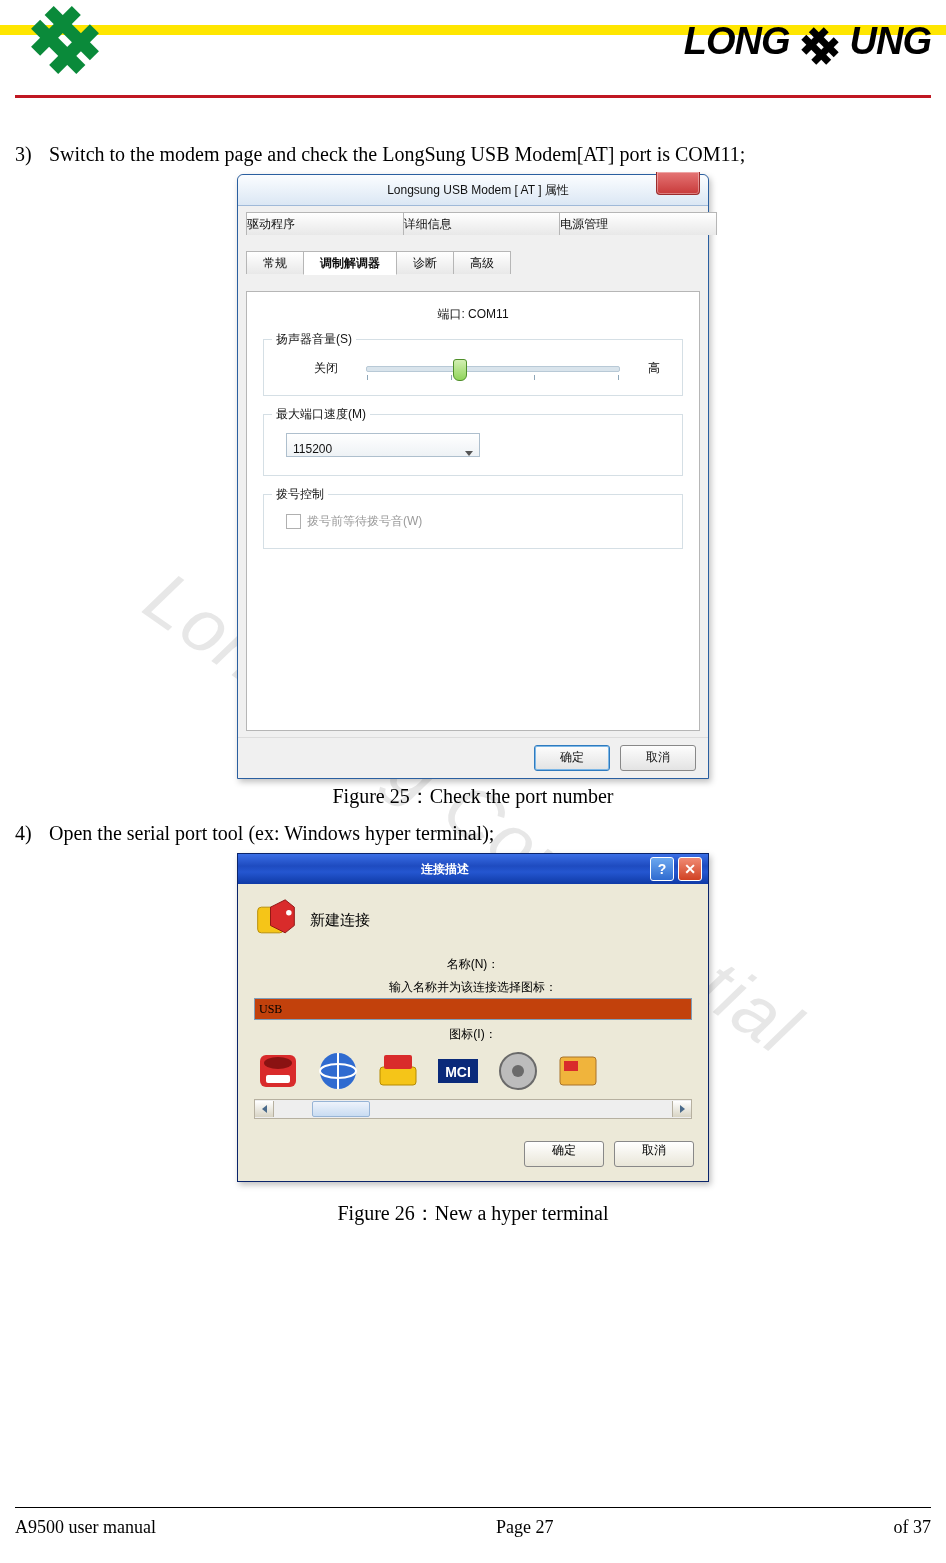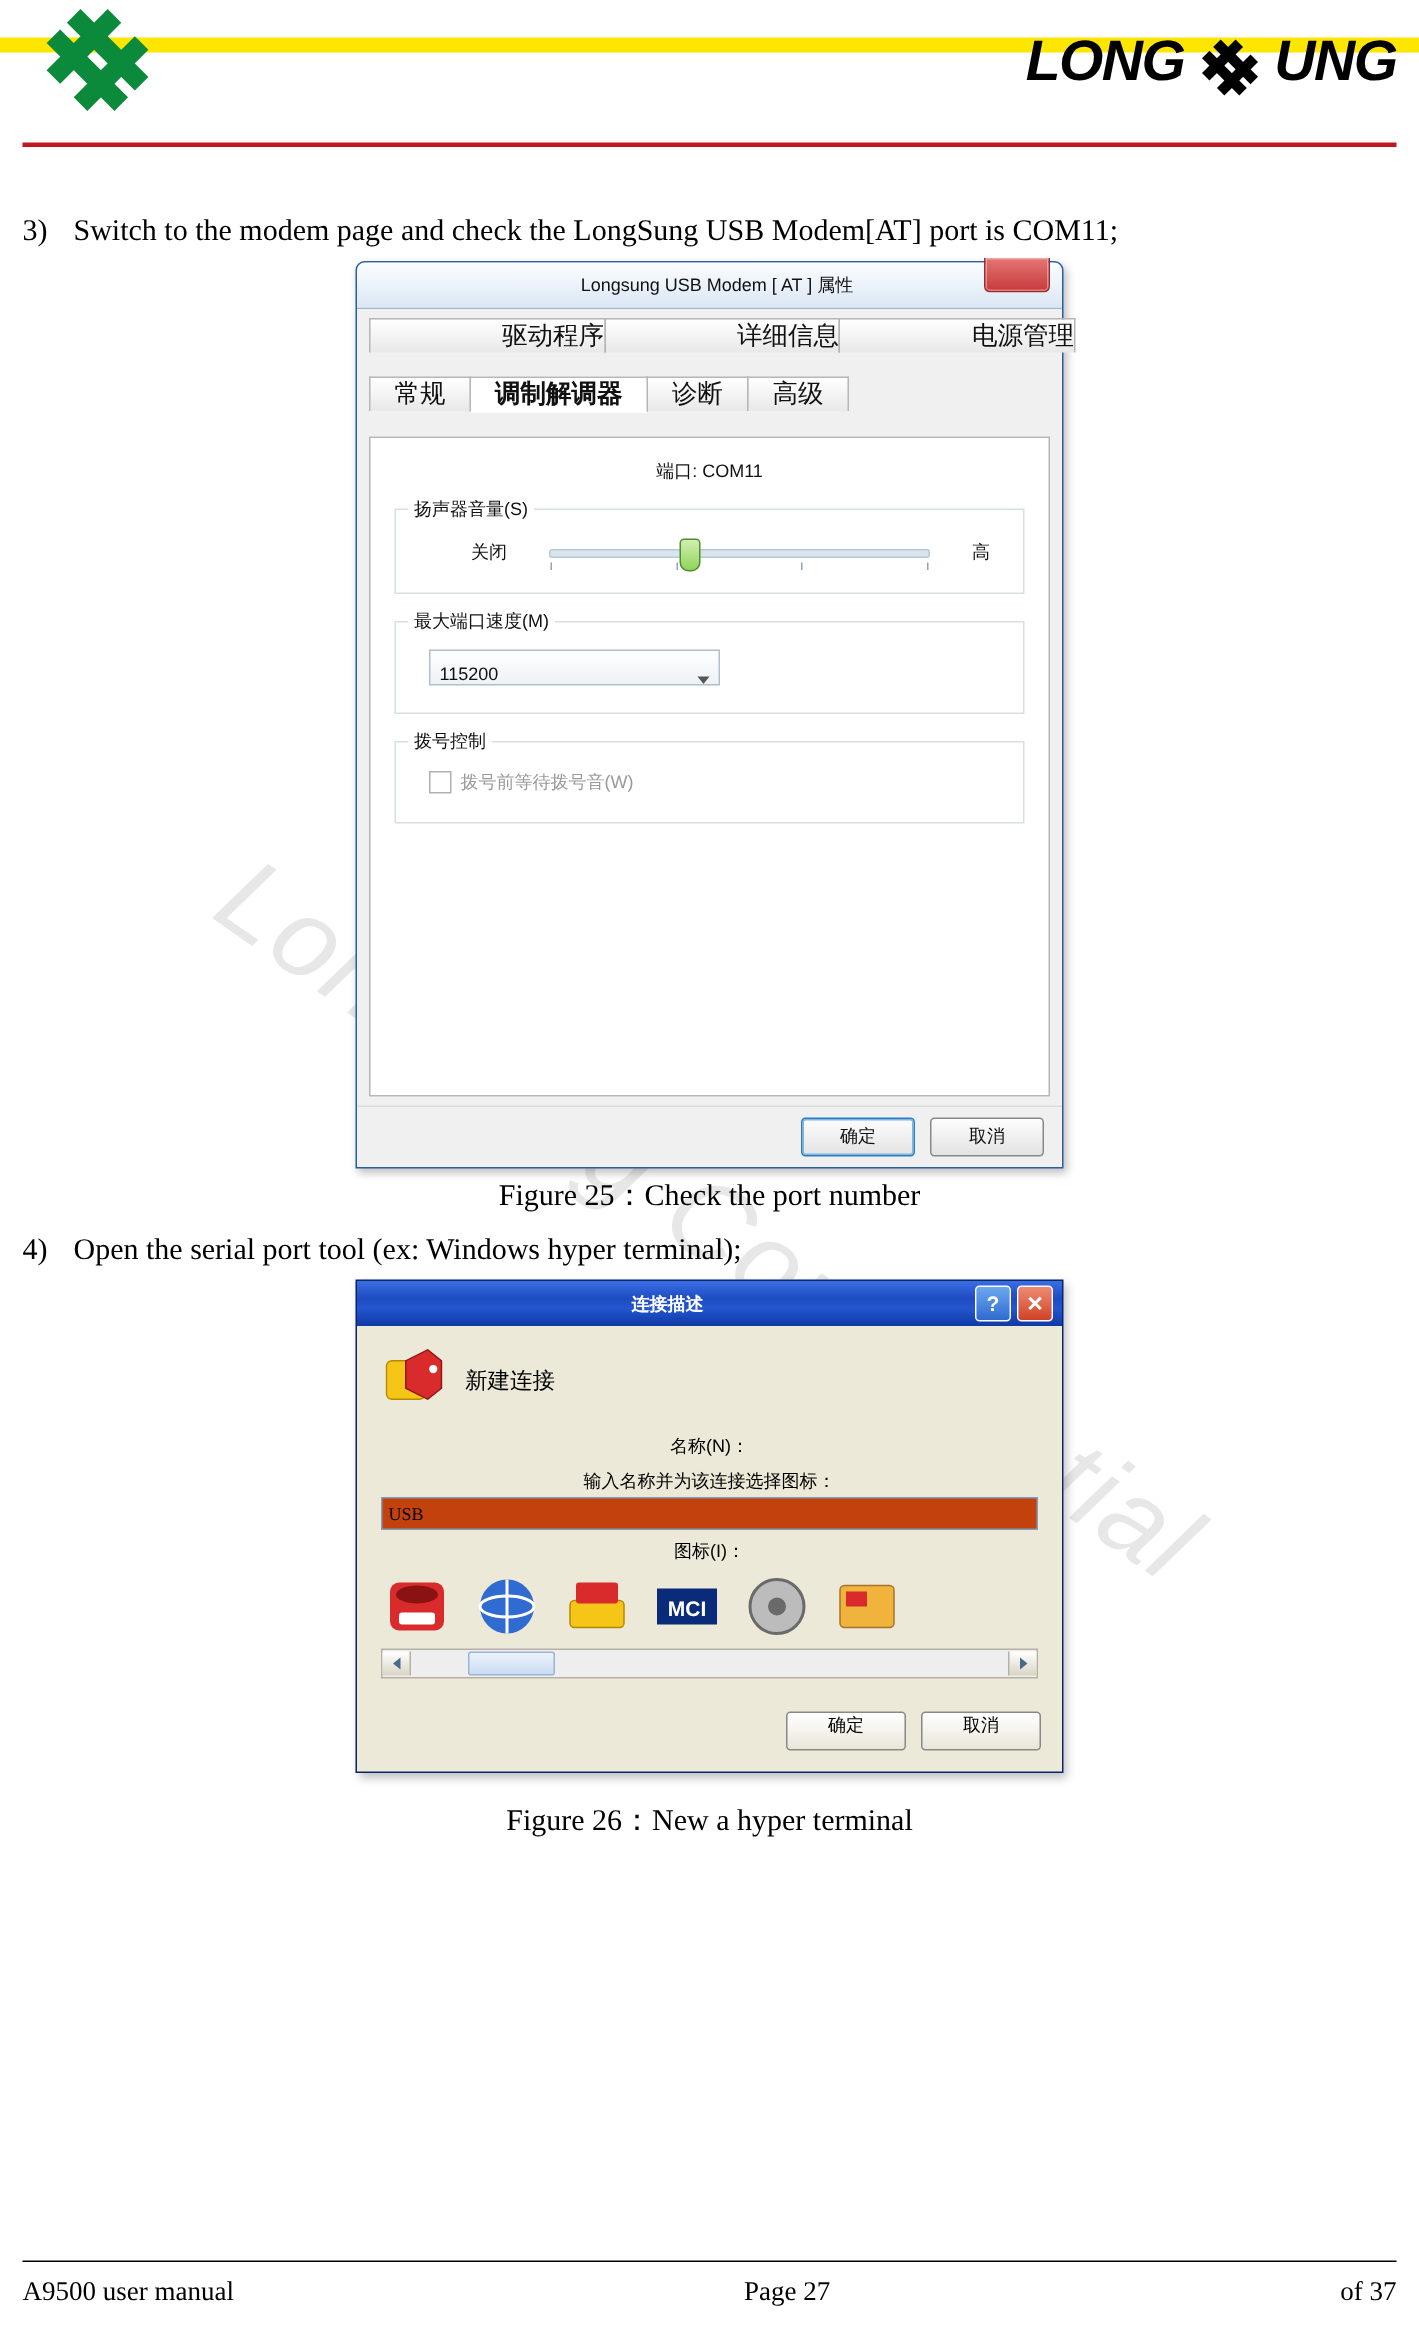--- a/index.html
+++ b/index.html
@@ -16,21 +16,21 @@
   .step-num{width:26px;flex-shrink:0;}
   .step-txt{flex:1;padding-left:8px;}
   .fig-wrap{text-align:center;}
   .caption{font:20px "Times New Roman",serif;margin:4px 0 12px;}
   
   .dlg7{width:470px;margin:4px auto 0;border:1px solid #2a5fa0;border-radius:6px 6px 0 0;background:#f0f0f0;font:12px "Microsoft YaHei","SimSun",Arial,sans-serif;color:#111;box-shadow:2px 3px 6px rgba(0,0,0,.25);}
   .dlg7-title{height:30px;background:linear-gradient(#fbfdff,#dbe7f4);border-bottom:1px solid #9fb9d8;border-radius:6px 6px 0 0;position:relative;line-height:30px;padding-left:10px;}
   .dlg7-close{position:absolute;top:-3px;right:8px;width:42px;height:22px;background:linear-gradient(#e57575,#c83a3a);border:1px solid #9b2c2c;border-top:none;border-radius:0 0 4px 4px;box-shadow:inset 0 0 0 1px rgba(255,255,255,.35);}
   .tabs{display:flex;gap:0;margin:6px 8px 0;}
   .tabrow{display:flex;width:100%;}
-  .tab7{flex:1;height:22px;line-height:22px;text-align:right;border:1px solid #b6b6b6;border-bottom:none;background:linear-gradient(#fff,#e8e8e8);font-size:17px;margin-right:-1px;}
+  .tab7{flex:1;height:22px;line-height:22px;text-align:left;border:1px solid #b6b6b6;border-bottom:none;background:linear-gradient(#fff,#e8e8e8);font-size:12px;margin-right:-1px;}
   .tabs2{display:flex;margin:16px 8px;}
   .tab7.small{flex:0 0 auto;padding:0 16px;}
   .tab7.active{background:#fff;border-bottom:1px solid #fff;position:relative;z-index:2;font-weight:bold;}
   .tab-body{margin:0 8px 6px;border:1px solid #b6b6b6;background:#fff;padding:14px 16px 20px;min-height:440px;box-sizing:border-box;}
   .port-line{font-size:12px;margin-bottom:16px;}
   .gbox{border:1px solid #d5dfe5;padding:12px 14px 18px;margin-bottom:18px;position:relative;}
   .gbox-title{position:absolute;top:-9px;left:8px;background:#fff;padding:0 4px;font-size:12px;}
   .slider-row{display:flex;align-items:center;gap:28px;padding:8px 8px 0 36px;}
   .slider-track{flex:1;height:4px;background:#d9e4ec;border:1px solid #b8c9d6;position:relative;border-radius:2px;}
   .slider-ticks{position:absolute;left:0;right:0;top:8px;display:flex;justify-content:space-between;}

